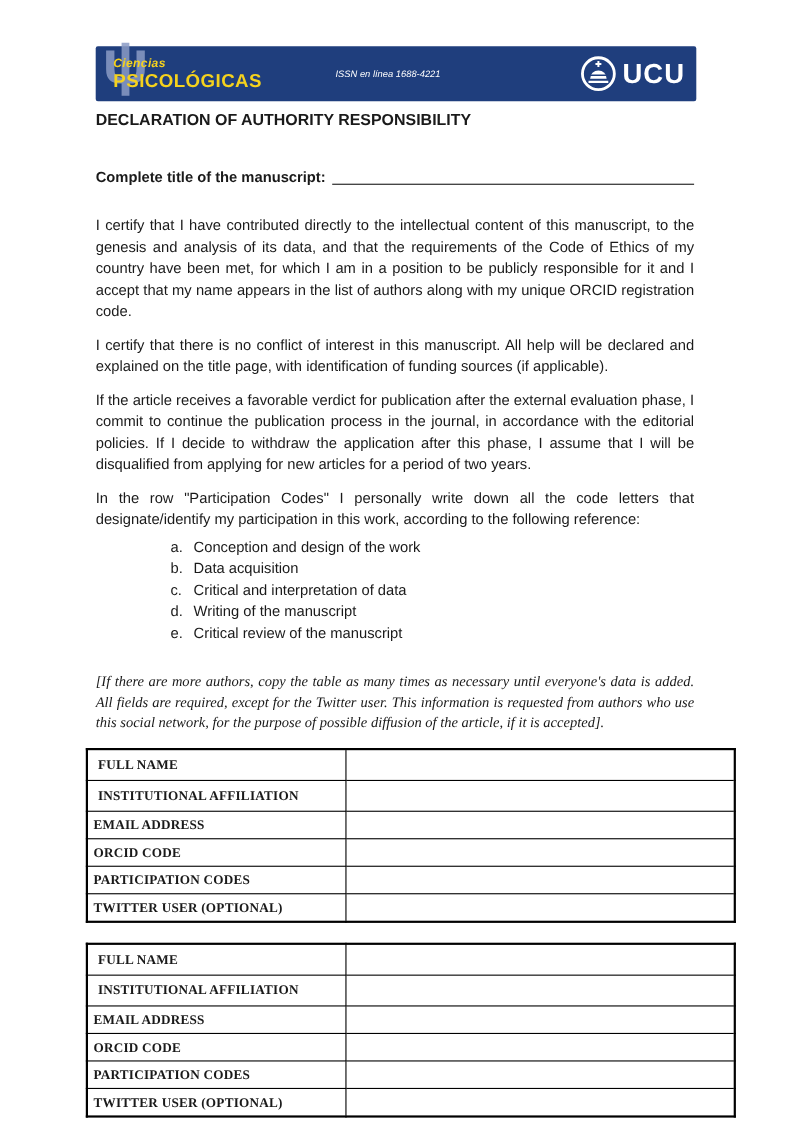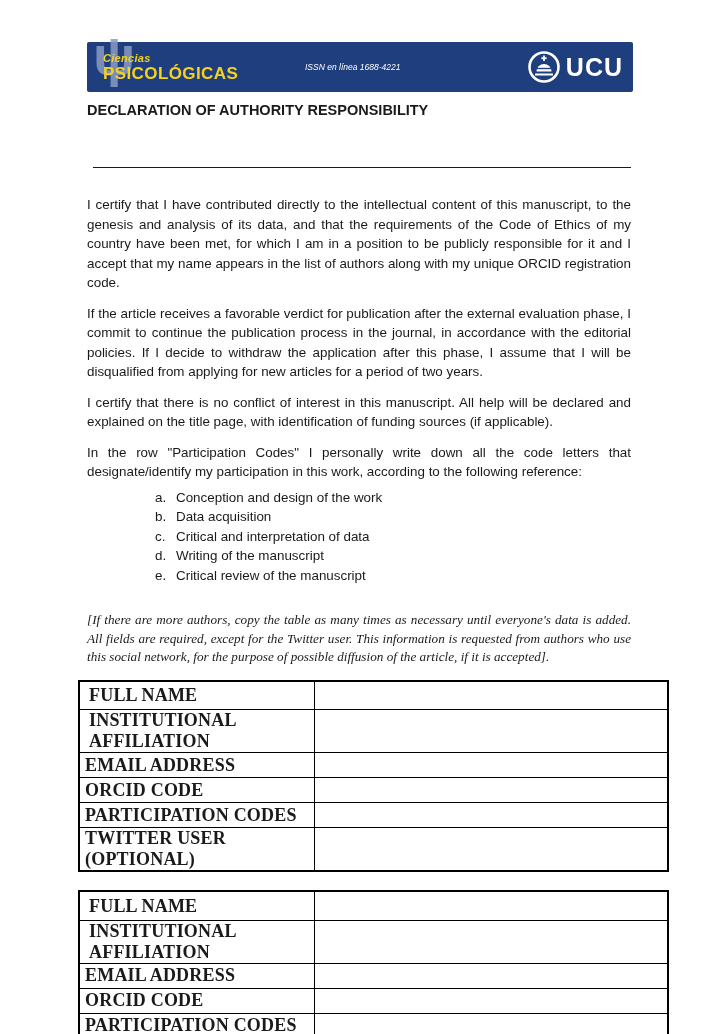--- a/index.html
+++ b/index.html
@@ -153,21 +153,21 @@
   }
   .author-table.first { margin-top: 13px; }
   .author-table.second { margin-top: 18px; }
   .author-table td {
     border: 1px solid #000000;
     font-family: "Liberation Serif", serif;
     vertical-align: middle;
   }
   .author-table td.label-cell {
     width: 235px;
-    font-size: 18px;
+    font-size: 12px;
     font-weight: bold;
     letter-spacing: 0.2px;
     padding-left: 5px;
   }
   .author-table tr:nth-child(-n+2) td.label-cell { padding-left: 9px; }
   .author-table tr td { height: 25px; }
   .author-table tr:nth-child(1) td { height: 29px; }
   .author-table tr:nth-child(2) td { height: 28px; }
 </style>
 </head>
@@ -194,26 +194,27 @@
       <span class="ucu-acronym">UCU</span>
     </div>
   </header>
 
   <main class="content">
 
     <h1 class="doc-title">DECLARATION OF AUTHORITY RESPONSIBILITY</h1>
 
 
     <p class="manuscript-line">
+      <span>Complete title of the manuscript:</span>
       <span class="blank-line"></span>
     </p>
 
     <p class="para first">I certify that I have contributed directly to the intellectual content of this manuscript, to the genesis and analysis of its data, and that the requirements of the Code of Ethics of my country have been met, for which I am in a position to be publicly responsible for it and I accept that my name appears in the list of authors along with my unique ORCID registration code.</p>
+    <p class="para">I certify that there is no conflict of interest in this manuscript. All help will be declared and explained on the title page, with identification of funding sources (if applicable).</p>
     <p class="para">If the article receives a favorable verdict for publication after the external evaluation phase, I commit to continue the publication process in the journal, in accordance with the editorial policies. If I decide to withdraw the application after this phase, I assume that I will be disqualified from applying for new articles for a period of two years.</p>
-    <p class="para">I certify that there is no conflict of interest in this manuscript. All help will be declared and explained on the title page, with identification of funding sources (if applicable).</p>
     <p class="para">In the row "Participation Codes" I personally write down all the code letters that designate/identify my participation in this work, according to the following reference:</p>
 
     <ol class="codes-list">
       <li>
         <span class="code-letter">a.</span>
         <span>Conception and design of the work</span>
       </li>
       <li>
         <span class="code-letter">b.</span>
         <span>Data acquisition</span>

